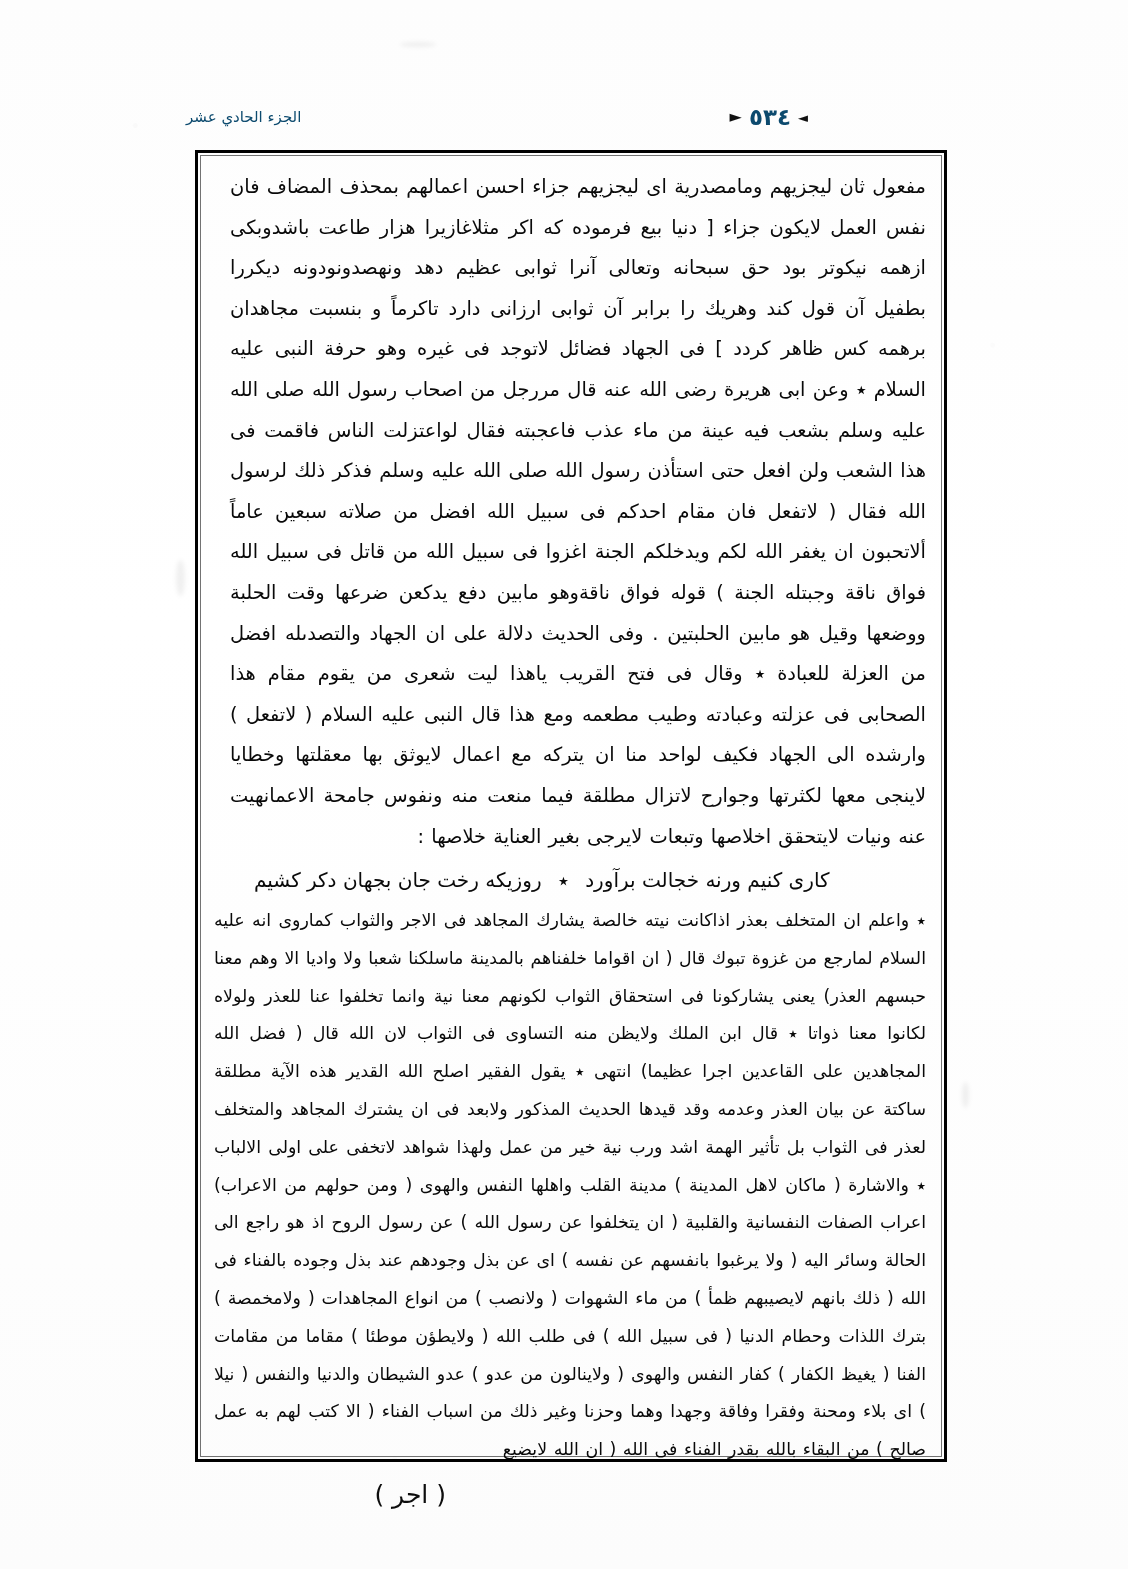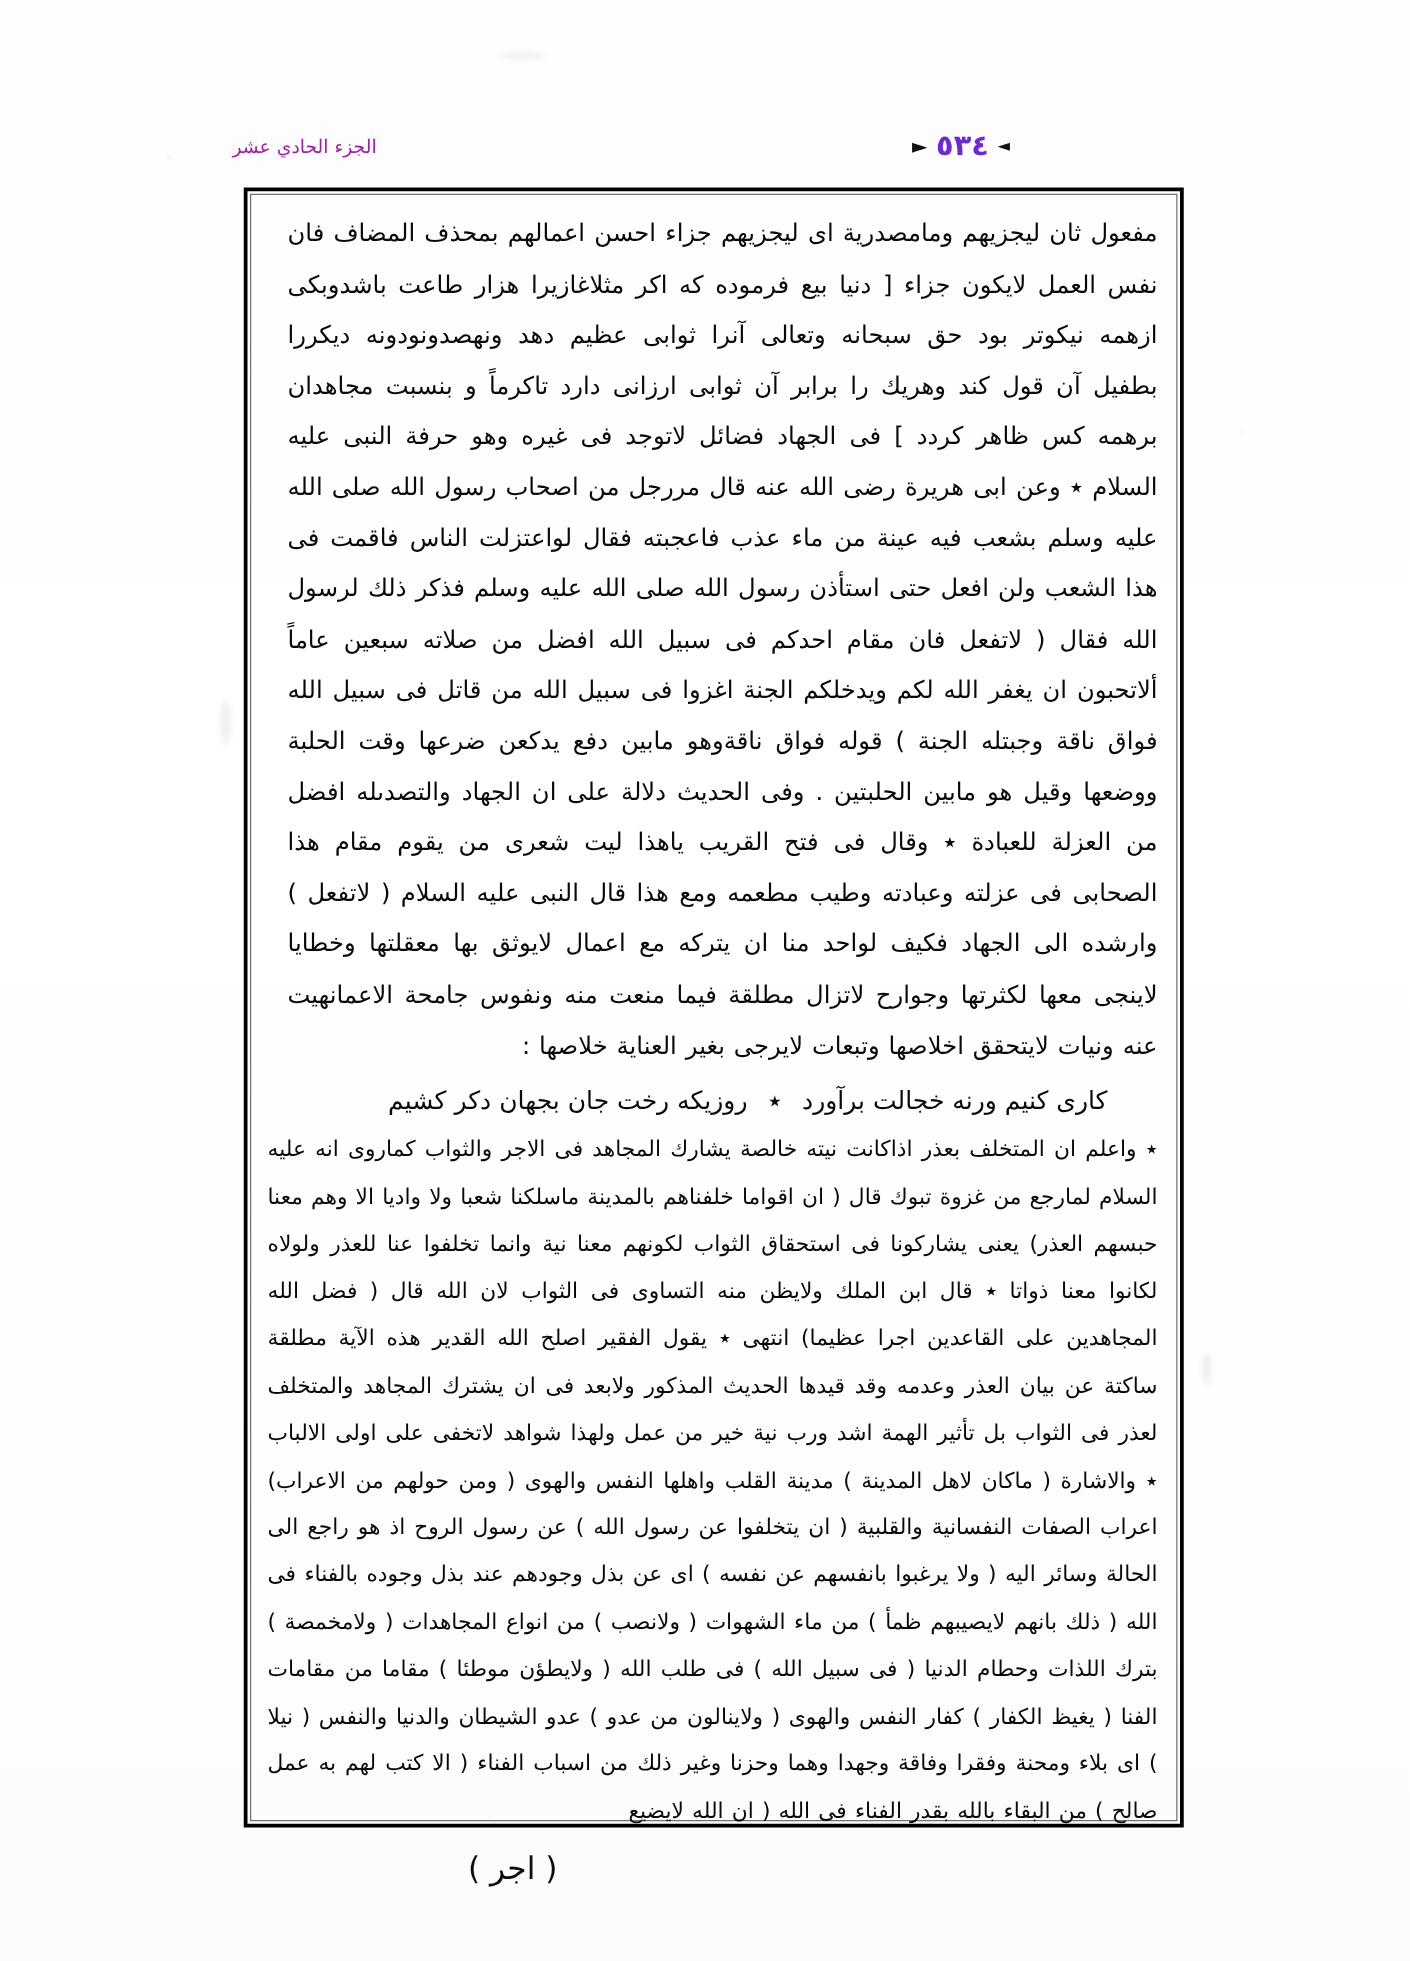--- a/index.html
+++ b/index.html
@@ -37,33 +37,33 @@
     height: 26px;
     display: flex;
     align-items: center;
     justify-content: space-between;
     direction: rtl;
   }
   .juz-label {
     font-size: 15px;
     letter-spacing: 0px;
     white-space: nowrap;
-    color: #a21caf;
+    color: #0c4a6e;
   }
   .page-number-group {
     display: flex;
     align-items: center;
     gap: 7px;
     margin-right: 150px;
   }
   .page-number {
     font-size: 23px;
     font-weight: bold;
     letter-spacing: 2px;
-    color: #6d28d9;
+    color: #0c4a6e;
   }
   .orn {
     font-size: 16px;
     line-height: 1;
     color: #111;
   }
   .orn.dash { font-size: 13px; letter-spacing: -2px; }
 
   
   .frame {
@@ -104,21 +104,21 @@
     word-spacing: 1px;
   }
   .body-text p {
     margin: 0;
   }
   .blk-1 { font-size: 19.4px; line-height: 40.6px; margin-left: 16px; }
   .blk-3 { font-size: 17.4px; line-height: 37.8px; }
 
   .verse-line {
     direction: rtl;
-    text-align: right;
+    text-align: left;
     font-size: 20px;
     line-height: 42px;
     margin: 2px 0 1px 0;
     padding-left: 40px;
     padding-right: 40px;
   }
   .verse-star {
     padding: 0 10px;
   }
 

